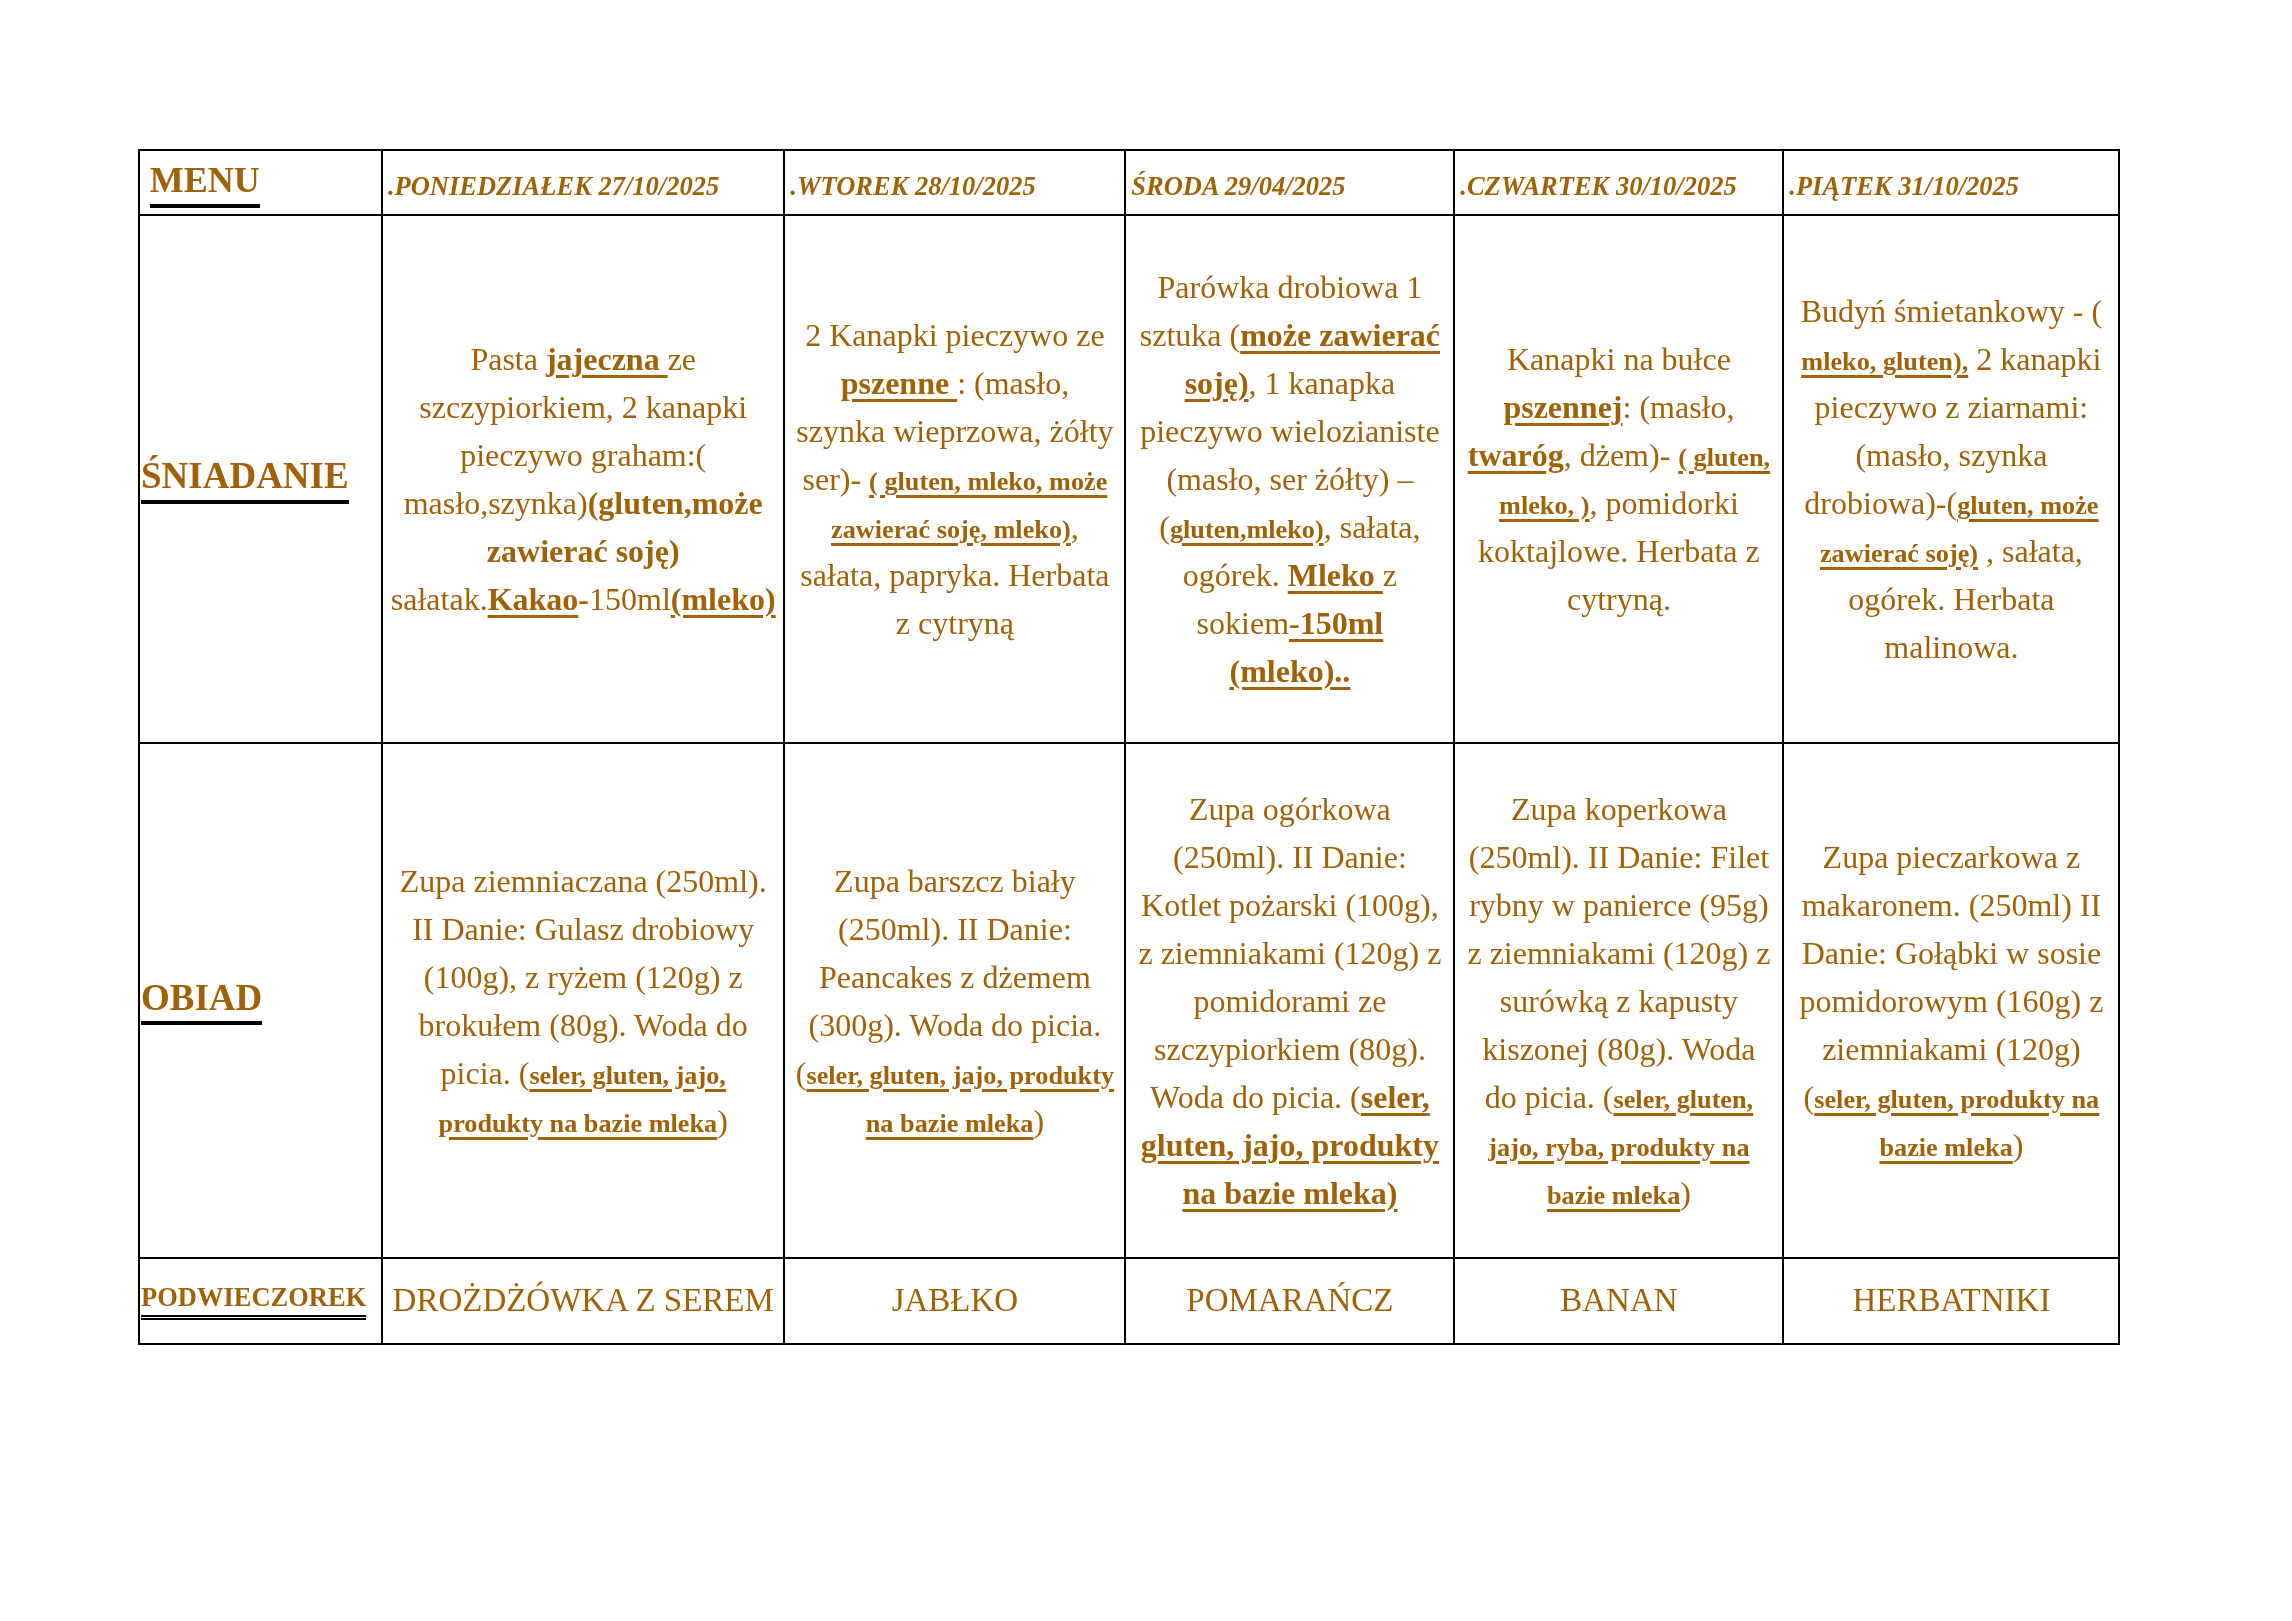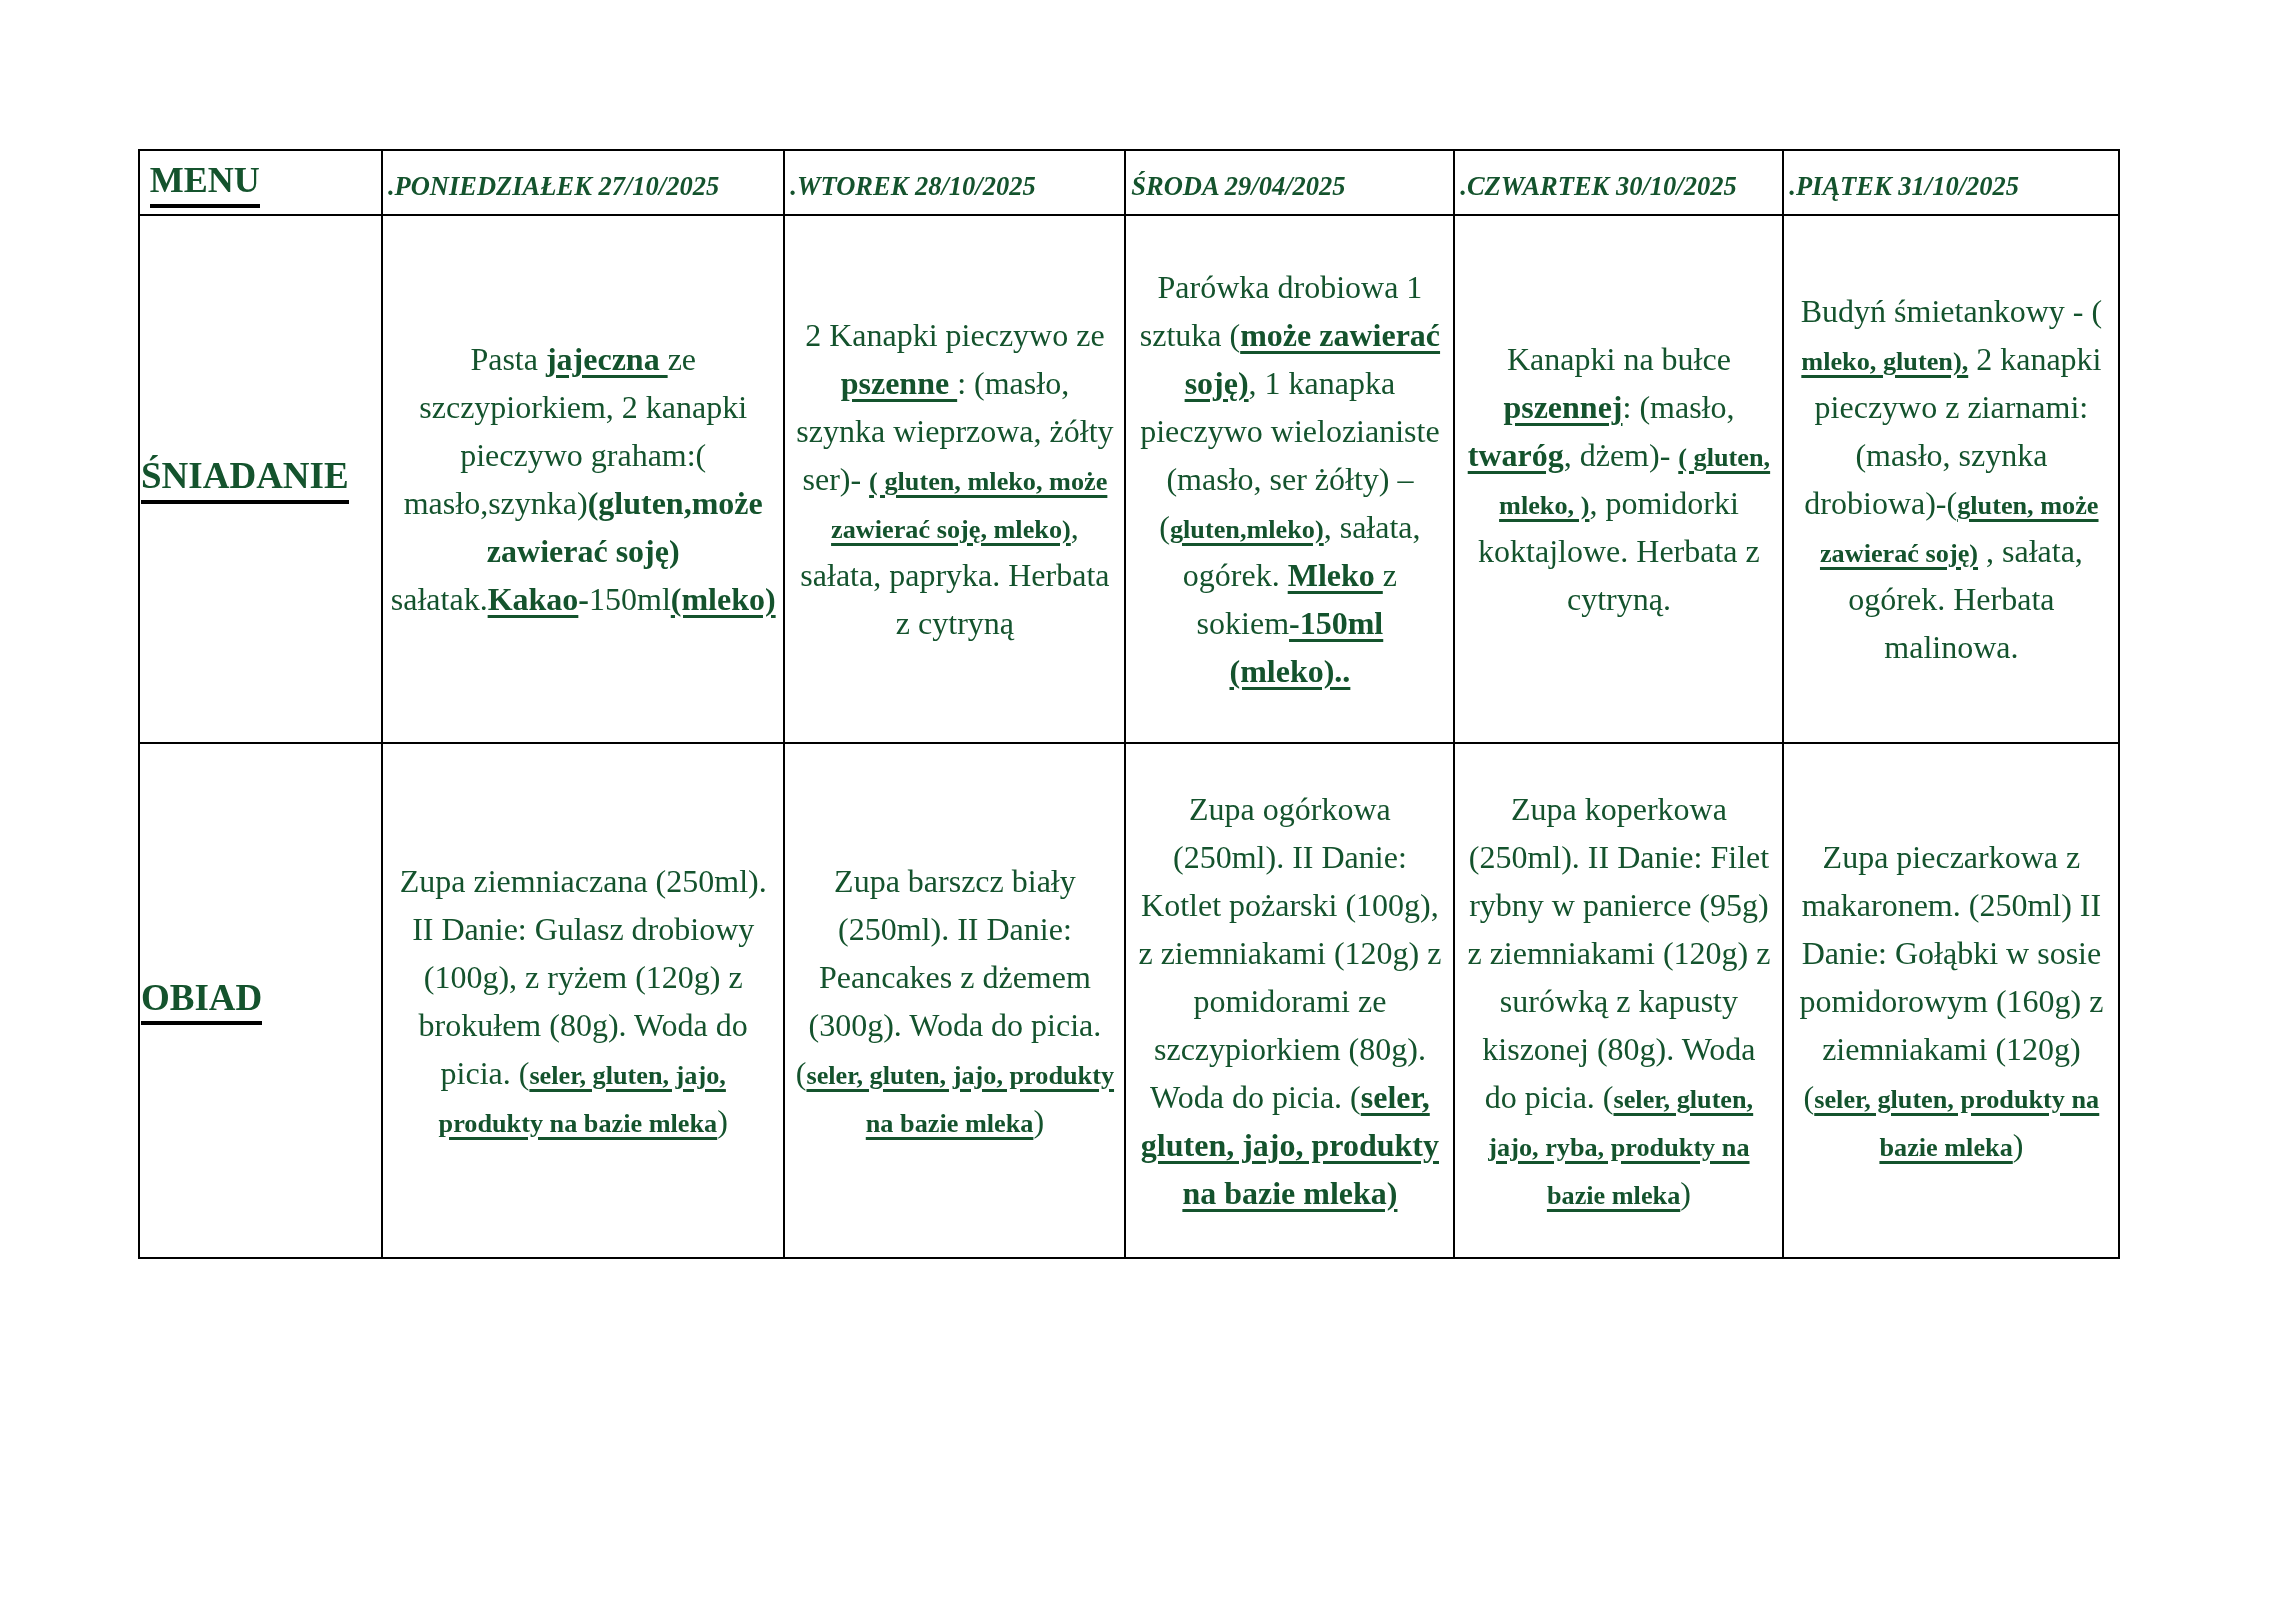--- a/index.html
+++ b/index.html
@@ -3,21 +3,21 @@
 <meta charset="utf-8">
 <style>
   * { margin:0; padding:0; box-sizing:border-box; }
   html,body { background:#ffffff; }
   .canvas {
     position:relative;
     width:2293px;
     height:1621px;
     background:#ffffff;
     font-family:"Liberation Serif", serif;
-    color:#14532d;
+    color:#a16207;
     overflow:hidden;
   }
   table.menu {
     position:absolute;
     left:138px;
     top:149px;
     border-collapse:collapse;
     table-layout:fixed;
     border:2.9px solid #000;
   }
@@ -129,16 +129,24 @@
           <td class="body-cell"><span class="seg-n">Budyń śmietankowy - ( </span><span class="seg-bus">mleko, gluten),</span><span class="seg-n"> 2 kanapki pieczywo z ziarnami: (masło, szynka drobiowa)-(</span><span class="seg-bus">gluten, może zawierać soję)</span><span class="seg-n"> , sałata, ogórek. Herbata malinowa.</span></td>
         </tr>
         <tr class="row-obiad">
           <td class="rowlabel rowlabel-obiad"><span class="label u-single">OBIAD</span></td>
           <td class="body-cell"><span class="seg-n">Zupa ziemniaczana (250ml). II Danie: Gulasz drobiowy (100g), z ryżem (120g) z brokułem (80g). Woda do picia. (</span><span class="seg-bus">seler, gluten, jajo, produkty na bazie mleka</span><span class="seg-n">)</span></td>
           <td class="body-cell"><span class="seg-n">Zupa barszcz biały (250ml). II Danie: Peancakes z dżemem (300g). Woda do picia. (</span><span class="seg-bus">seler, gluten, jajo, produkty na bazie mleka</span><span class="seg-n">)</span></td>
           <td class="body-cell"><span class="seg-n">Zupa ogórkowa (250ml). II Danie: Kotlet pożarski (100g), z ziemniakami (120g) z pomidorami ze szczypiorkiem (80g). Woda do picia. (</span><span class="seg-bu">seler, gluten, jajo, produkty na bazie mleka)</span></td>
           <td class="body-cell"><span class="seg-n">Zupa koperkowa (250ml). II Danie: Filet rybny w panierce (95g) z ziemniakami (120g) z surówką z kapusty kiszonej (80g). Woda do picia. (</span><span class="seg-bus">seler, gluten, jajo, ryba, produkty na bazie mleka</span><span class="seg-n">)</span></td>
           <td class="body-cell"><span class="seg-n">Zupa pieczarkowa z makaronem. (250ml) II Danie: Gołąbki w sosie pomidorowym (160g) z ziemniakami (120g) (</span><span class="seg-bus">seler, gluten, produkty na bazie mleka</span><span class="seg-n">)</span></td>
         </tr>
+        <tr class="row-podwieczorek">
+          <td class="rowlabel rowlabel-podwieczorek"><span class="label u-double">PODWIECZOREK</span></td>
+          <td class="snack-cell"><span class="seg-n">DROŻDŻÓWKA Z SEREM</span></td>
+          <td class="snack-cell"><span class="seg-n">JABŁKO</span></td>
+          <td class="snack-cell"><span class="seg-n">POMARAŃCZ</span></td>
+          <td class="snack-cell"><span class="seg-n">BANAN</span></td>
+          <td class="snack-cell"><span class="seg-n">HERBATNIKI</span></td>
+        </tr>
       </tbody>
     </table>
 </div>
 
 
 </body></html>

